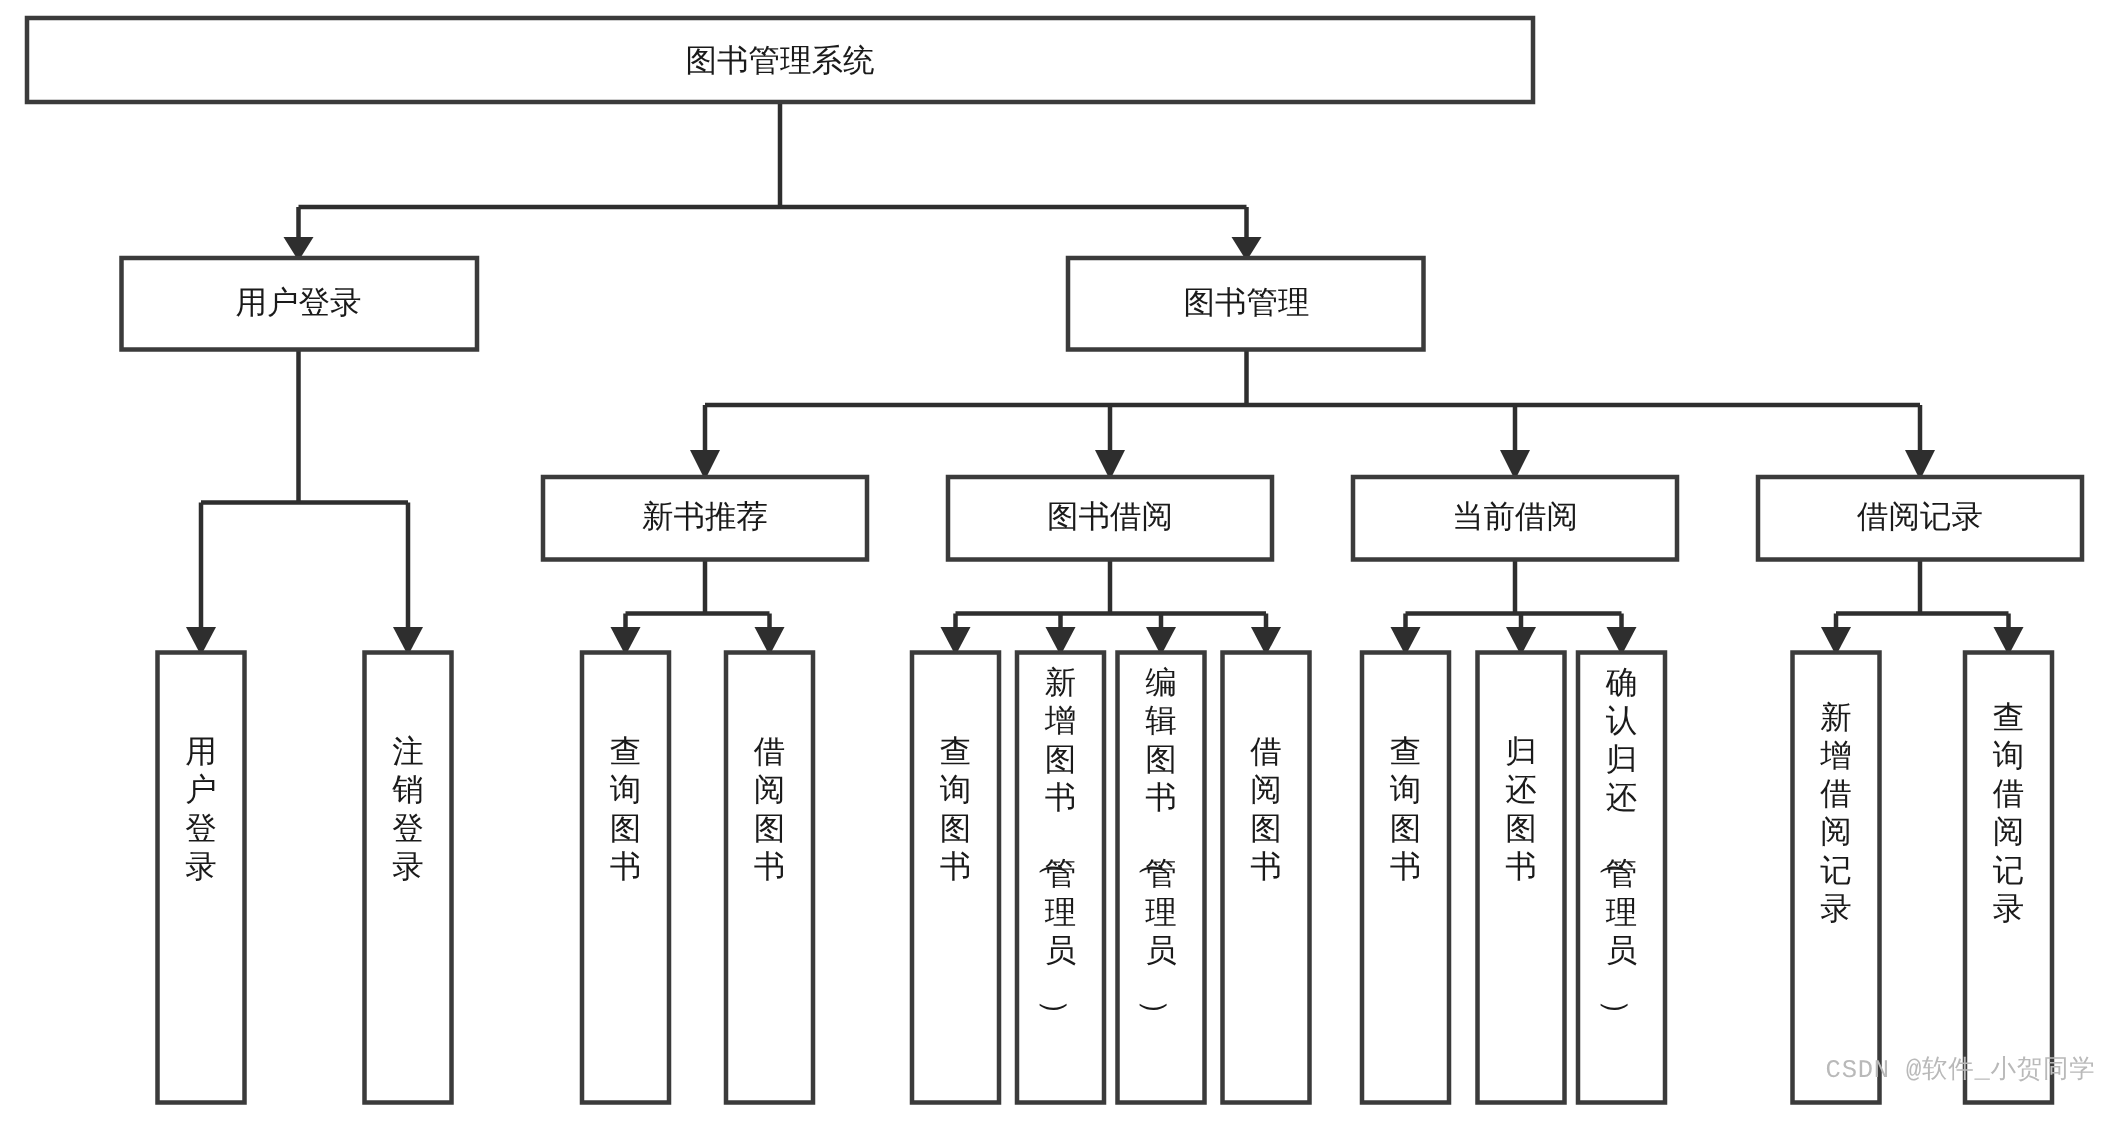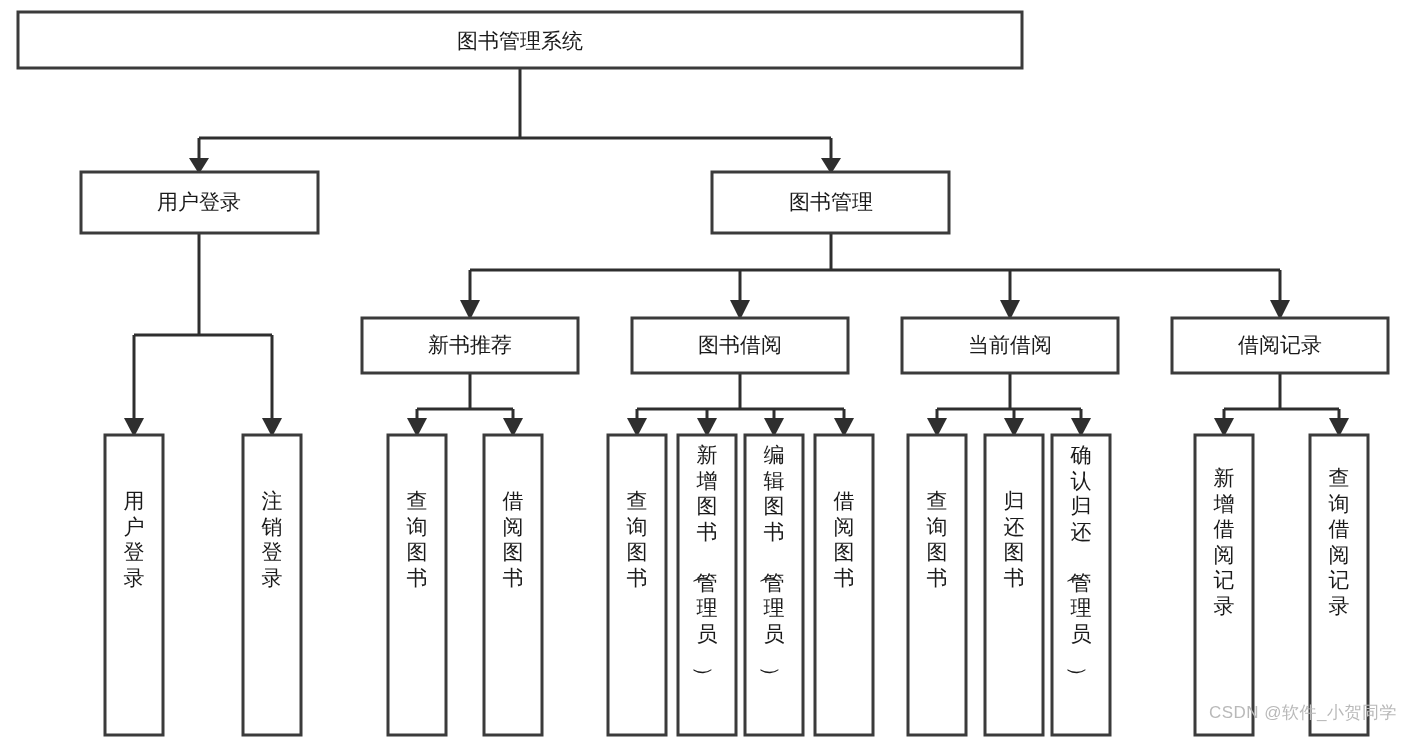--- a/index.html
+++ b/index.html
@@ -49,21 +49,21 @@
     fill: none;
   }
   .arrow-head {
     fill: #2e2e2e;
     stroke: none;
   }
   .watermark {
     position: absolute;
     right: 8px;
     bottom: 6px;
-    font-family: Liberation Sans, sans-serif;
+    font-family: Liberation Mono, monospace;
     font-size: 17px;
     color: #b9b9b9;
     letter-spacing: 0.5px;
     white-space: nowrap;
     user-select: none;
   }
 </style>
 </head>
 <body>
 

